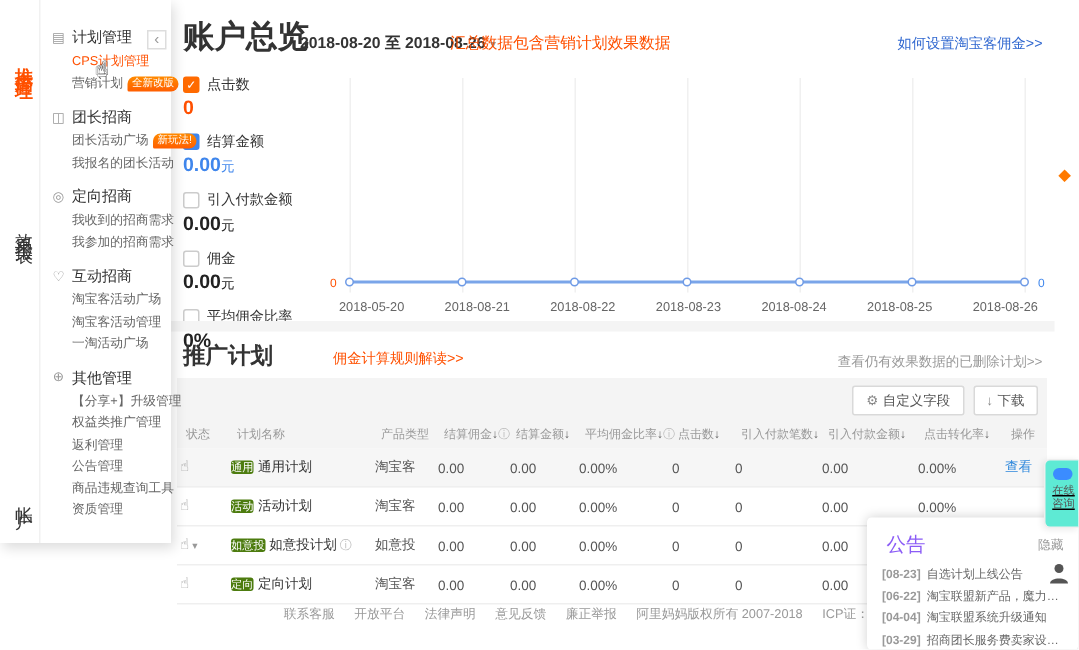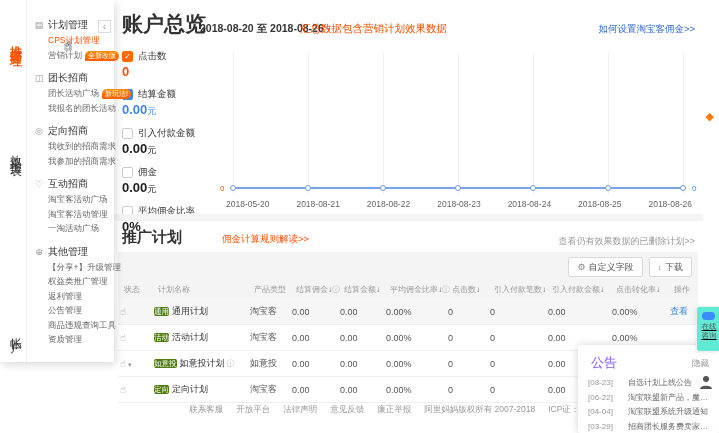--- a/index.html
+++ b/index.html
@@ -95,21 +95,21 @@
   .footer a { color:#999; text-decoration:none; cursor:pointer; }
 
   
   .announce { position:absolute; left:578px; top:345px; width:141px; height:88px; background:#fff;
               border-radius:3px; box-shadow:0 0 8px rgba(0,0,0,.18); z-index:30; }
   .announce-title { position:absolute; left:13px; top:9px; font-size:13px; color:#8b5cf6; }
   .announce-hide { position:absolute; right:10px; top:13px; font-size:8.5px; color:#999; text-decoration:none; cursor:pointer; }
   .announce-items { position:absolute; left:10px; right:8px; top:32px; }
   .announce-item { height:14.5px; font-size:8px; color:#666; white-space:nowrap; overflow:hidden;
                    text-overflow:ellipsis; cursor:pointer; }
-  .a-date { color:#999; margin-right:15px; }
+  .a-date { color:#999; margin-right:4px;font-weight:bold; }
 
   .chat-widget { position:absolute; right:0; top:306px; width:23px; height:46px; background:#5eead4;
                  border:1px solid #eee; border-right:none; border-radius:4px 0 0 4px;
                  box-shadow:-1px 1px 4px rgba(0,0,0,.08); z-index:31; text-align:right; cursor:pointer;text-decoration:underline; }
   .chat-bubble { width:13px; height:8px; background:#3b8cff; border-radius:4px; margin:5px auto 2px; }
   .chat-text { font-size:7.5px; color:#555; line-height:9px; width:17px; margin:0 auto; }
   .person-widget { position:absolute; right:5px; top:374px; width:16px; height:16px; z-index:32; cursor:pointer; }
   .fab-diamond { position:absolute; right:5px; top:110px; color:#ff7a00; font-size:11px; z-index:25; cursor:pointer; }
 </style>
 </head>

